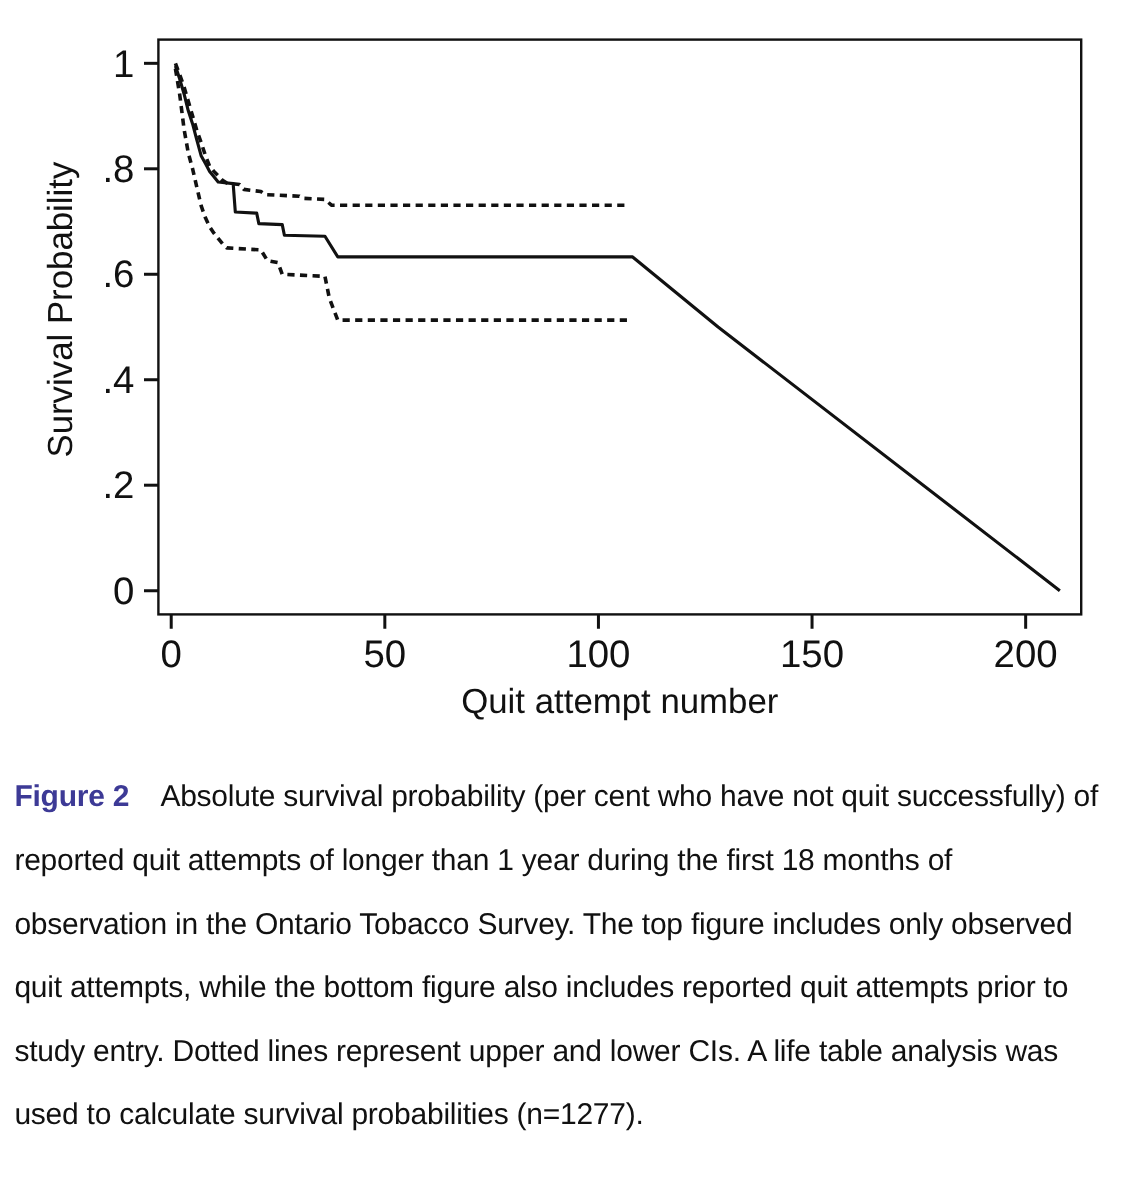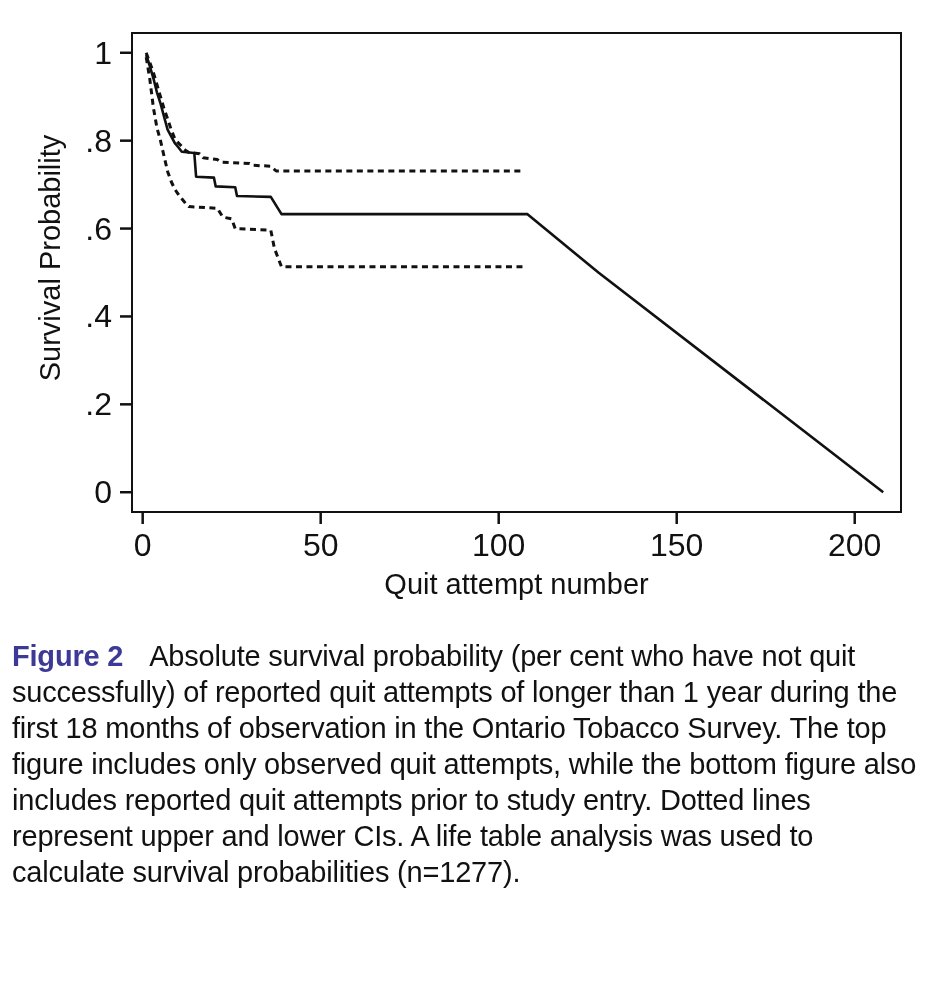--- a/index.html
+++ b/index.html
@@ -6,22 +6,22 @@
   body {
     width: 948px; height: 990px;
     background: var(--bg, #ffffff);
     font-family: "Liberation Sans", sans-serif;
     overflow: hidden;
   }
   .figure-panel { width: 948px; height: 990px; }
   svg { display: block; }
   .caption {
     margin: 22px 30px 0 12px;
-    font-size: 29px;
-    line-height: 36px;
+    font-size: 25px;
+    line-height: 53px;
     color: var(--ink, #111111);
     letter-spacing: -0.2px;
   }
   .figlabel {
     font-weight: 700;
     color: var(--accent, #3d3a96);
     margin-right: 26px;
   }
 </style>
 </head>

